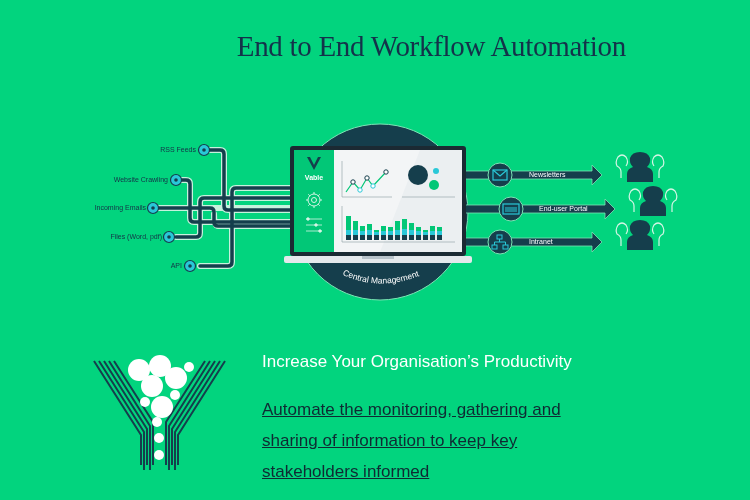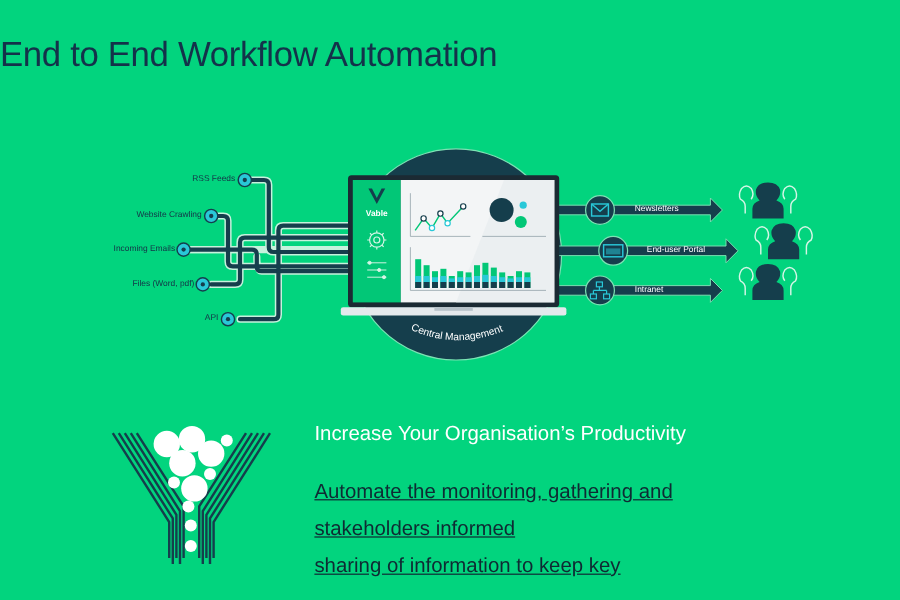--- a/index.html
+++ b/index.html
@@ -4,22 +4,22 @@
   <style>
     html, body { margin: 0; padding: 0; }
     body {
       width: 750px; height: 500px; overflow: hidden;
       background: #02d47e;
       font-family: "DejaVu Sans", sans-serif;
       position: relative;
     }
     .title {
       position: absolute; left: 0; top: 30px; width: 626px;
-      text-align: left; font-size: 29px; color: #14324a;
-      font-family: Liberation Sans, sans-serif; font-weight: normal;
+      text-align: right; font-size: 29px; color: #14324a;
+      font-family: Liberation Serif, serif; font-weight: normal;
       letter-spacing: -0.3px;
     }
     svg.diagram { position: absolute; left: 0; top: 0; }
     .src-label {
       position: absolute; font-size: 7px; color: #163247;
       font-family: "Liberation Sans", sans-serif; text-align: right; width: 110px;
     }
     .chan-label {
       position: absolute; font-size: 7px; color: #ffffff;
       font-family: "Liberation Sans", sans-serif;
@@ -260,15 +260,15 @@
 <div class="src-label" style="left:52px; top:233px;">Files (Word, pdf)</div>
 <div class="src-label" style="left:72px; top:262px;">API</div>
 
 <div class="chan-label" style="left:529px; top:171px;">Newsletters</div>
 <div class="chan-label" style="left:539px; top:205px;">End-user Portal</div>
 <div class="chan-label" style="left:529px; top:238px;">Intranet</div>
 
 <div class="bottom-text">
   <div class="tagline">Increase Your Organisation’s Productivity</div>
   <div class="desc">Automate the monitoring, gathering and</div>
+  <div class="desc">sharing of information to keep key</div>
   <div class="desc">stakeholders informed</div>
-  <div class="desc">sharing of information to keep key</div>
 </div>
 
 </body></html>

